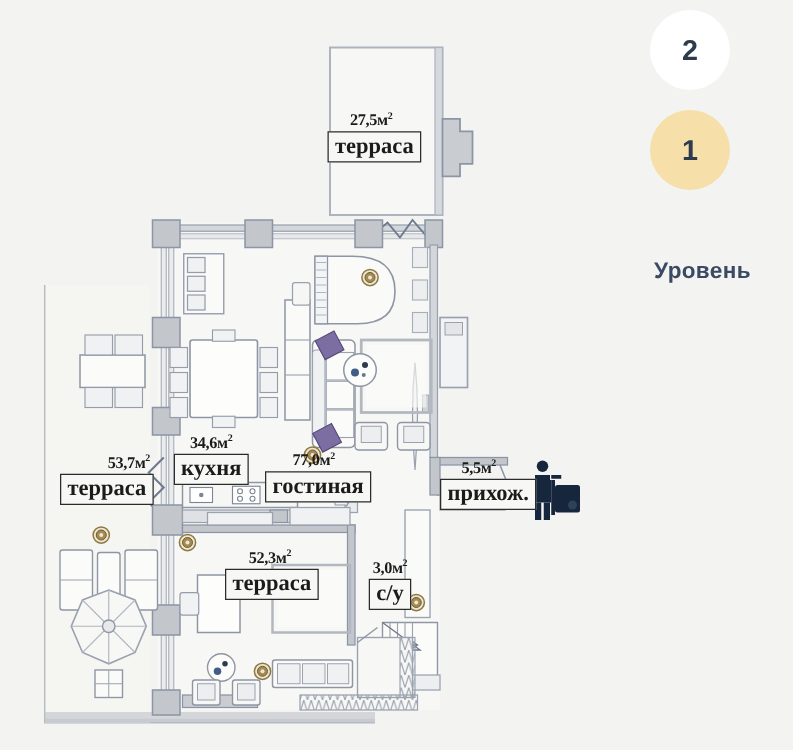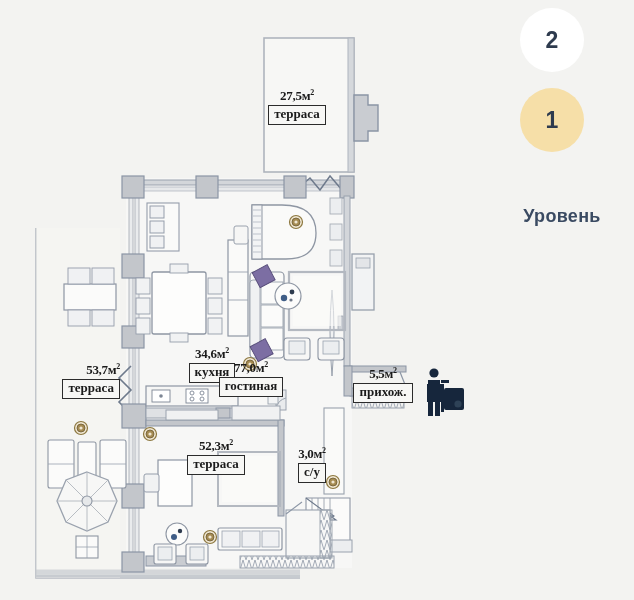--- a/index.html
+++ b/index.html
@@ -29,21 +29,21 @@
   #plan{position:absolute;left:0;top:0;width:500px;height:600px;}
 
   
   .lab{position:absolute;text-align:center;user-select:none;
        font-family:"Liberation Serif", serif;color:#1b1b1b;}
   .lab .area{font-size:13px;font-weight:bold;letter-spacing:-.3px;white-space:nowrap;}
   .lab .area sup{font-size:8px;}
   .lab .nm{
     display:inline-block;margin-top:1px;padding:1px 5px 2px;
     border:1px solid #2b2b2b;background:#f7f7f5;
-    font-size:13px;font-weight:bold;white-space:nowrap;line-height:1.1;
+    font-size:18px;font-weight:bold;white-space:nowrap;line-height:1.1;
   }
 </style>
 </head>
 <body>
 
 <div id="root">
 
   <svg id="plan" viewBox="0 0 500 600">
     <defs>
       <pattern id="hatch" width="6" height="10" patternUnits="userSpaceOnUse">
@@ -355,21 +355,21 @@
   <div class="lab" style="left:262px;top:88px;width:70px;">
     <div class="area"><span>27,5м</span><sup>2</sup></div>
     <div class="nm">терраса</div>
   </div>
 
   <div class="lab" style="left:48px;top:362px;width:72px;text-align:right;">
     <div class="area"><span>53,7м</span><sup>2</sup></div>
     <div class="nm">терраса</div>
   </div>
 
-  <div class="lab" style="left:138px;top:346px;width:62px;padding-left:43px;">
+  <div class="lab" style="left:138px;top:346px;width:62px;">
     <div class="area"><span>34,6м</span><sup>2</sup></div>
     <div class="nm">кухня</div>
   </div>
 
   <div class="lab" style="left:212px;top:360px;width:78px;">
     <div class="area"><span>77,0м</span><sup>2</sup></div>
     <div class="nm">гостиная</div>
   </div>
 
   <div class="lab" style="left:352px;top:366px;width:62px;">

